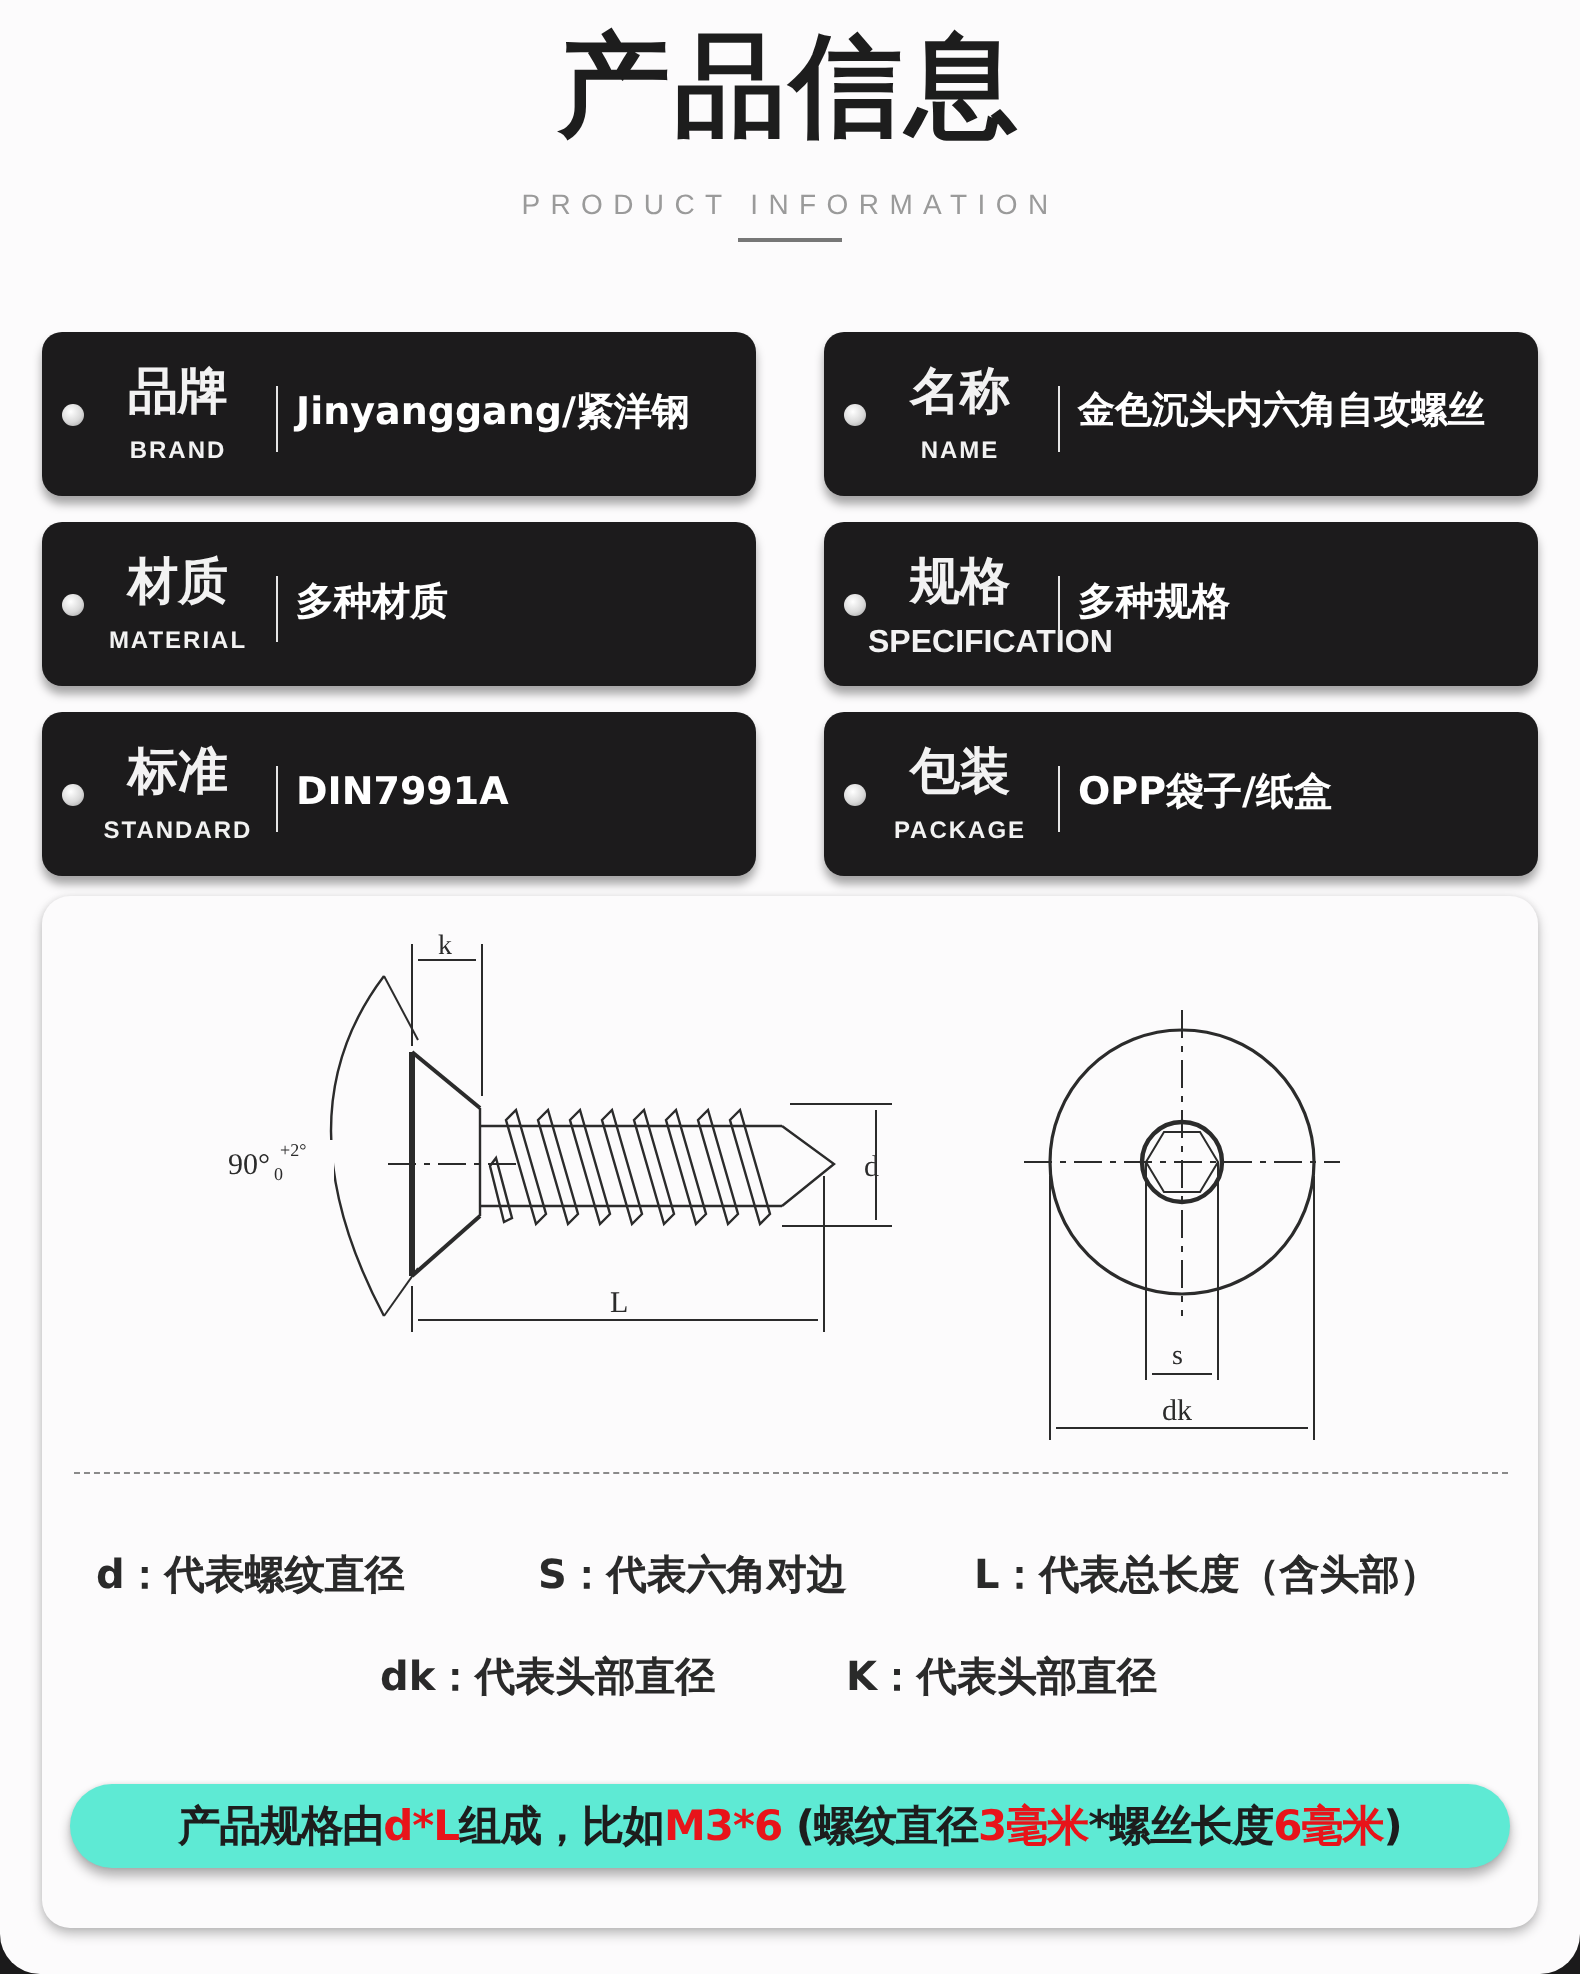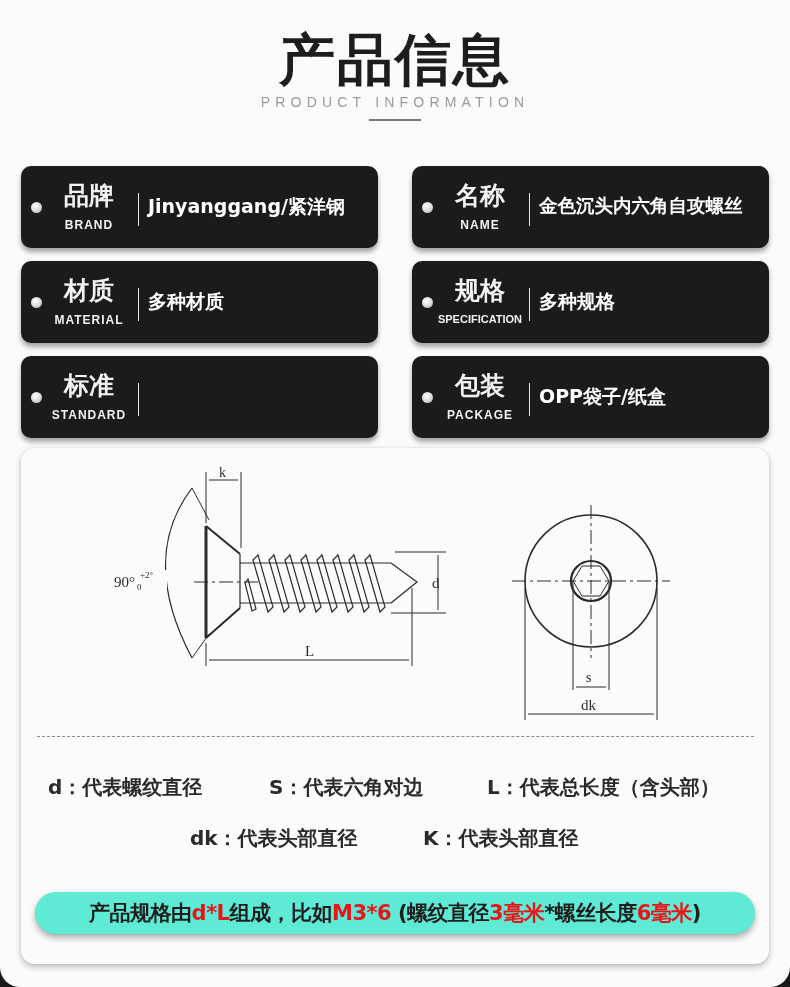--- a/index.html
+++ b/index.html
@@ -3,21 +3,21 @@
 <meta charset="utf-8">
 <style>
   * { box-sizing: border-box; margin: 0; padding: 0; }
   html, body { width: 790px; height: 987px; background: #1b1a1b; overflow: hidden; }
   body { font-family: "DejaVu Sans", "Liberation Sans", sans-serif; }
   .page {
     position: absolute; left: 0; top: 0; width: 790px; height: 987px;
     background: #fcfbfc; border-radius: 0 0 20px 20px; overflow: hidden;
   }
   .title {
-    position: absolute; top: 26px; left: 0; width: 790px; text-align: center;
+    position: absolute; top: 10px; left: 0; width: 790px; text-align: center;
     font-size: 56px; font-weight: bold; color: #1d1d1d; letter-spacing: 2px; line-height: 68px;
   }
   .subtitle {
     position: absolute; top: 94px; left: 0; width: 790px; text-align: center;
     font-family: "Liberation Sans", sans-serif; font-size: 14px; letter-spacing: 5.2px; color: #9a9a9a;
   }
   .title-rule { position: absolute; top: 119px; left: 369px; width: 52px; height: 2px; background: #777; }
 
   .tag {
     position: absolute; width: 357px; height: 82px; background: #1c1b1c; border-radius: 10px;
@@ -29,21 +29,21 @@
     background: radial-gradient(circle at 40% 35%, #ffffff 0%, #d9d9d9 55%, #9d9d9d 100%);
   }
   .tag .label-cn {
     position: absolute; left: 22px; top: 14px; width: 92px; text-align: center;
     color: #f2f2f2; font-size: 25px; font-weight: bold; line-height: 32px;
   }
   .tag .label-en {
     position: absolute; left: 22px; top: 52px; width: 92px; text-align: center;
     color: #f2f2f2; font-family: "Liberation Sans", sans-serif; font-size: 12px; font-weight: bold; letter-spacing: 1px;
   }
-  .tag .label-en.small { font-size: 11px; letter-spacing: 0; }
+  .tag .label-en.small { font-size: 16px; letter-spacing: 0; }
   .tag .divider { position: absolute; left: 117px; top: 27px; width: 1px; height: 33px; background: #e6e6e6; }
   .tag .value {
     position: absolute; left: 127px; top: 24px; right: 6px; color: #ffffff;
     font-size: 19px; font-weight: bold; line-height: 32px; white-space: nowrap;
   }
 
   .card {
     position: absolute; left: 21px; top: 448px; width: 748px; height: 516px;
     background: #fcfbfc; border-radius: 14px; box-shadow: 0 3px 6px rgba(0,0,0,0.25), 0 0 3px rgba(0,0,0,0.08);
   }
@@ -93,20 +93,21 @@
     <div class="label-cn">规格</div>
     <div class="label-en small">SPECIFICATION</div>
     <div class="divider"></div>
     <div class="value">多种规格</div>
   </div>
   <div class="tag" style="left:21px; top:342px;">
     <div class="hole"></div>
     <div class="label-cn">标准</div>
     <div class="label-en">STANDARD</div>
     <div class="divider"></div>
+    <div class="value">DIN7991A</div>
   </div>
   <div class="tag" style="left:412px; top:342px;">
     <div class="hole"></div>
     <div class="label-cn">包装</div>
     <div class="label-en">PACKAGE</div>
     <div class="divider"></div>
     <div class="value">OPP袋子/纸盒</div>
   </div>
 
   <div class="card">

